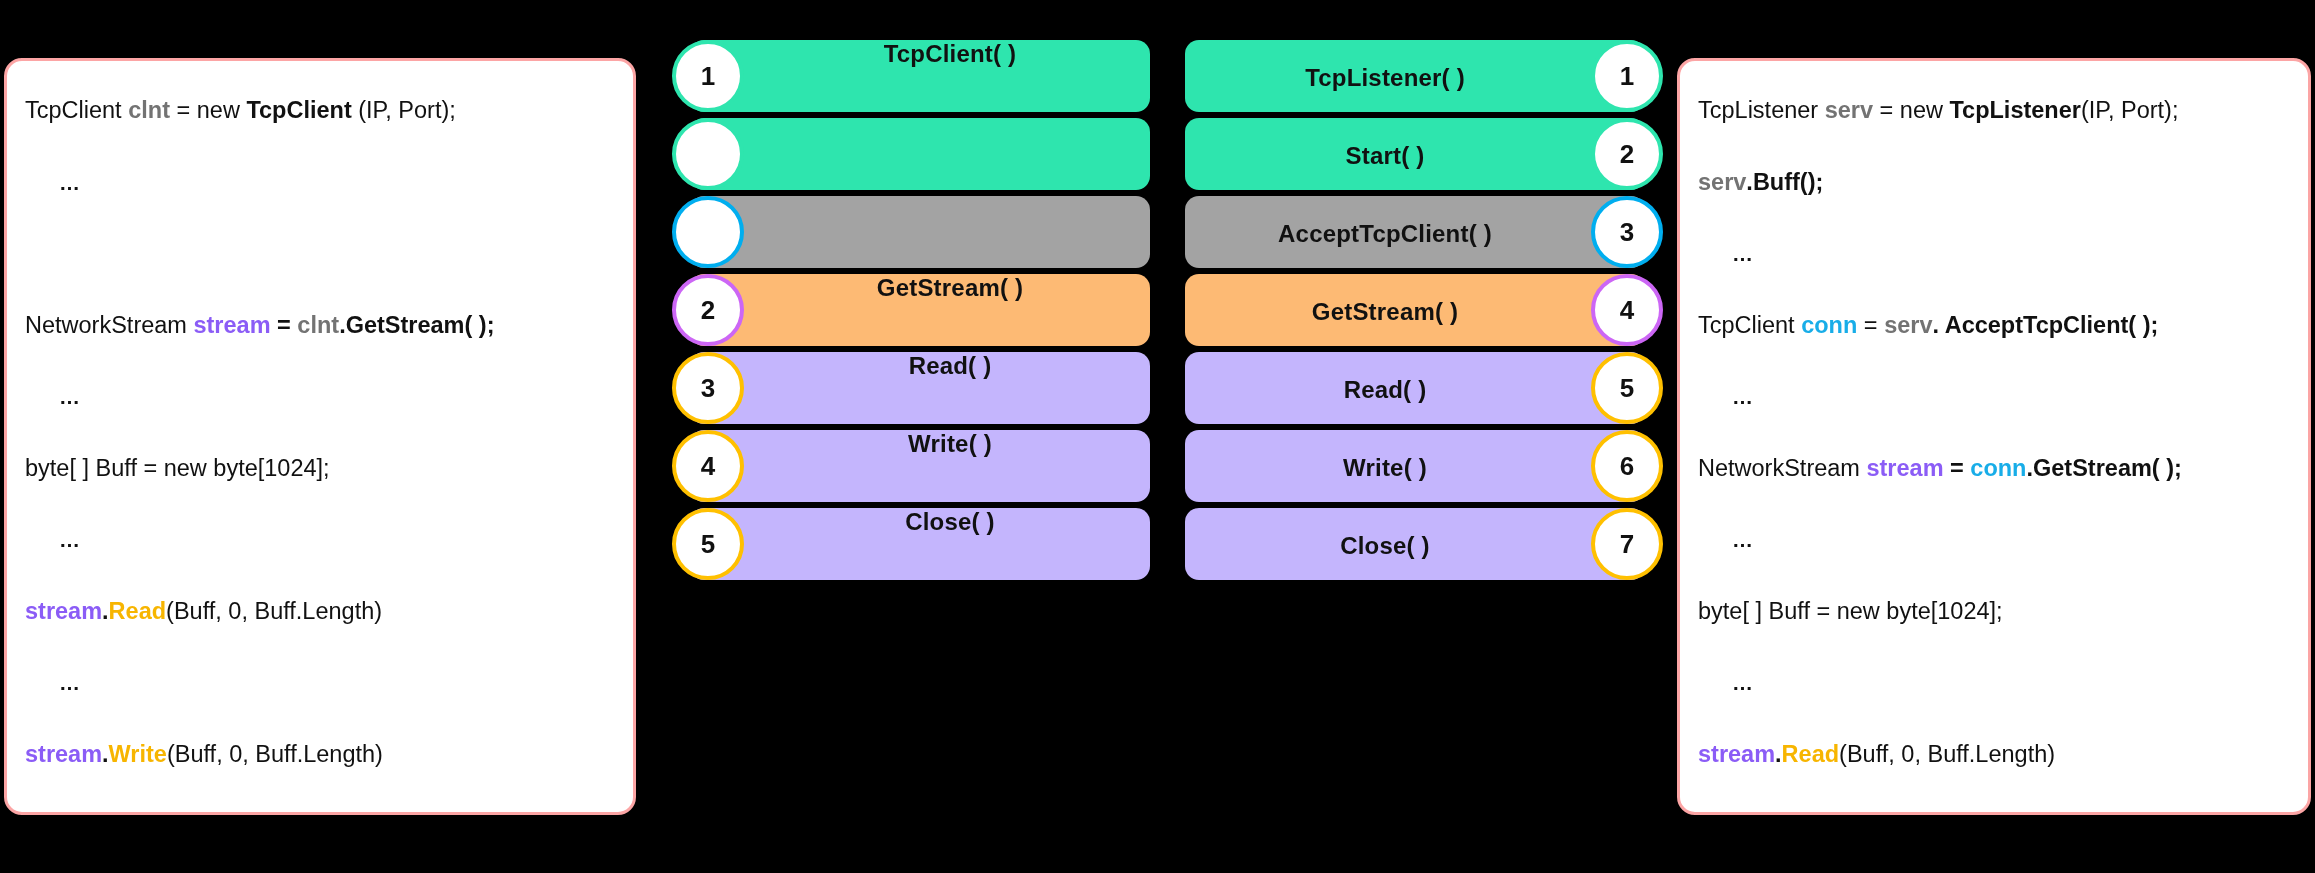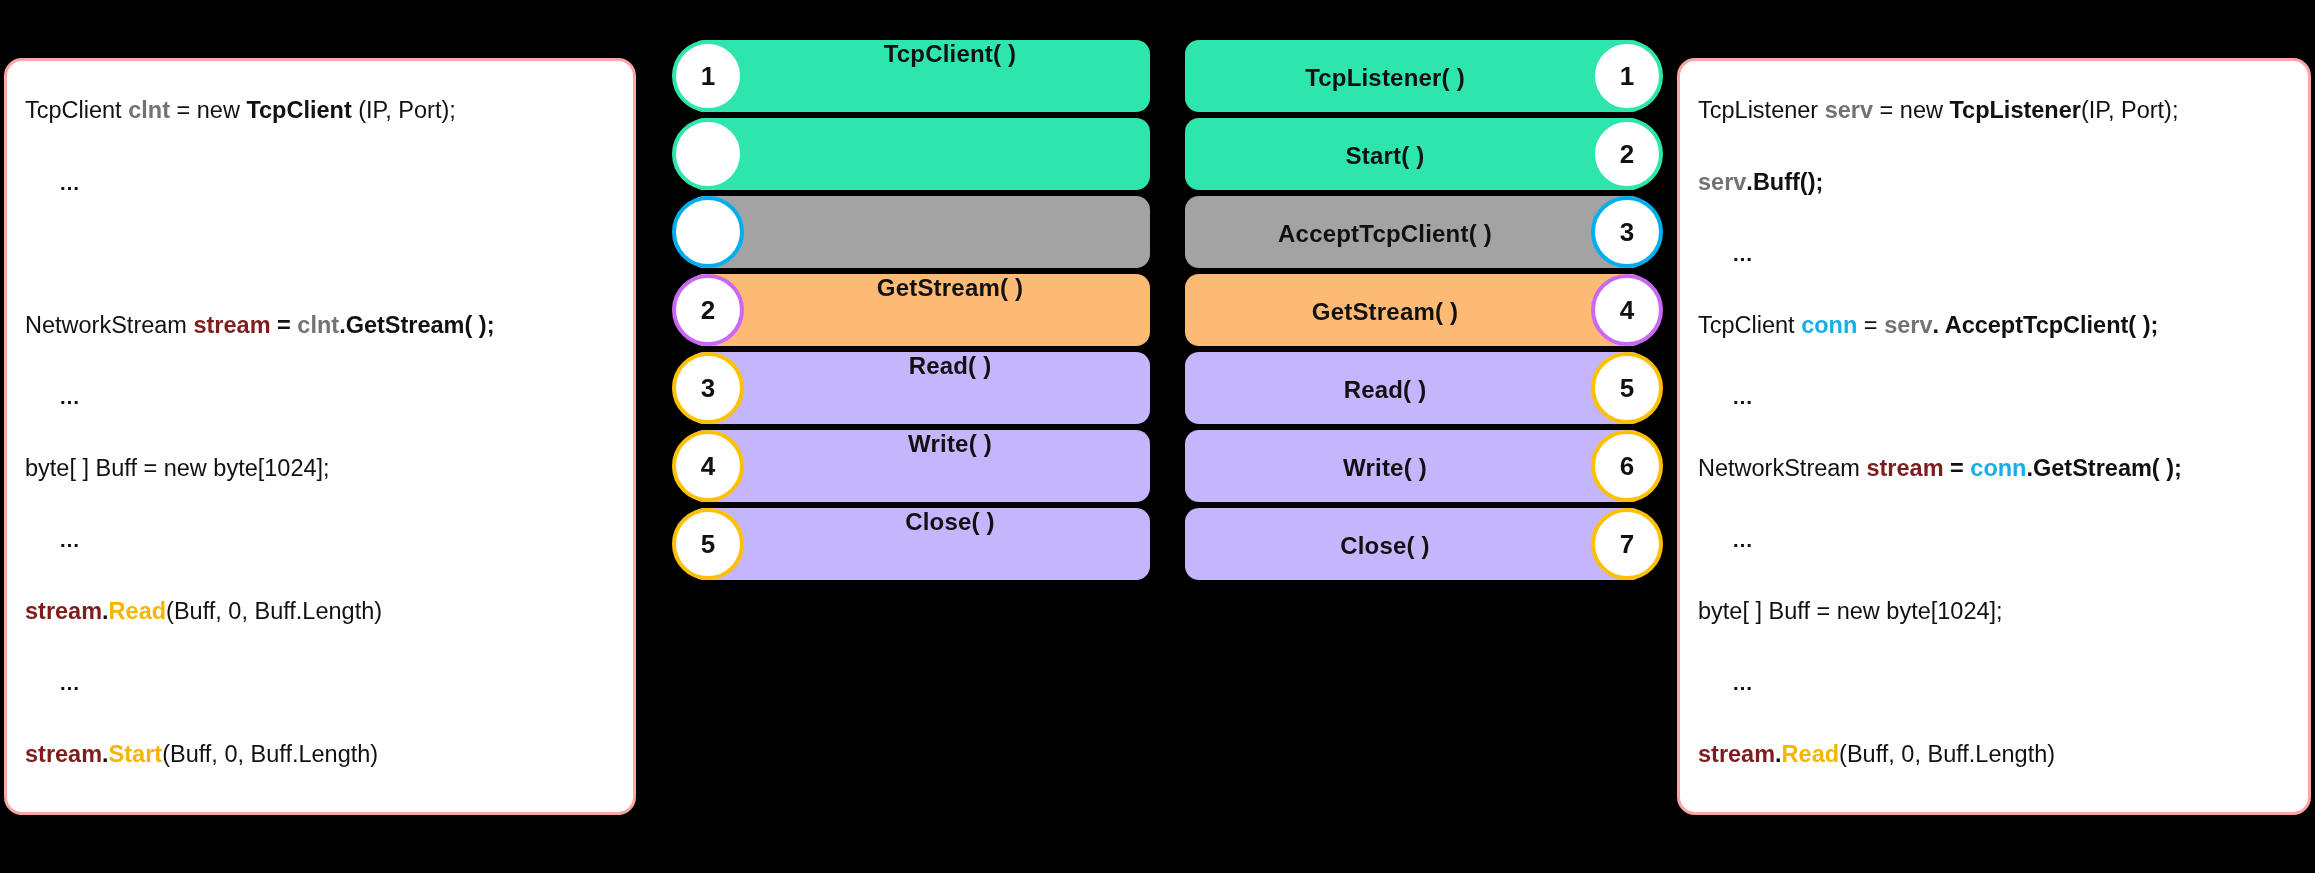--- a/index.html
+++ b/index.html
@@ -52,21 +52,21 @@
     padding-left: 34px;
     font-weight: 700;
     letter-spacing: 1px;
     font-size: 21px;
   }
   .code-line .tok { white-space: pre; }
   .tok.plain   { color: #111111; font-weight: 400; }
   .tok.bold    { color: #111111; font-weight: 700; }
   .tok.teal    { color: #737373; font-weight: 700; }
   .tok.cyan    { color: #18ADE8; font-weight: 700; }
-  .tok.purple  { color: #7f1d1d; font-weight: 700; }
+  .tok.purple  { color: #8b5cf6; font-weight: 700; }
   .tok.amber   { color: #F7B500; font-weight: 700; }
 
   
   .pill-col {
     position: absolute;
     top: 40px;
   }
   .pill-col.client { left: 690px; width: 460px; }
   .pill-col.server { left: 1185px; width: 460px; }
 
@@ -156,21 +156,21 @@
         <div class="code-line">
           <span class="tok purple">stream</span>
           <span class="tok bold">.</span>
           <span class="tok amber">Read</span>
           <span class="tok plain">(Buff, 0, Buff.Length)</span>
         </div>
         <div class="code-line ellipsis">…</div>
         <div class="code-line">
           <span class="tok purple">stream</span>
           <span class="tok bold">.</span>
-          <span class="tok amber">Start</span>
+          <span class="tok amber">Write</span>
           <span class="tok plain">(Buff, 0, Buff.Length)</span>
         </div>
         <div class="code-line ellipsis">…</div>
       </div>
   </div>
 
   <div class="pill-col client">
     <div>
         <div class="pill-row">
           <div class="pill c-green">

